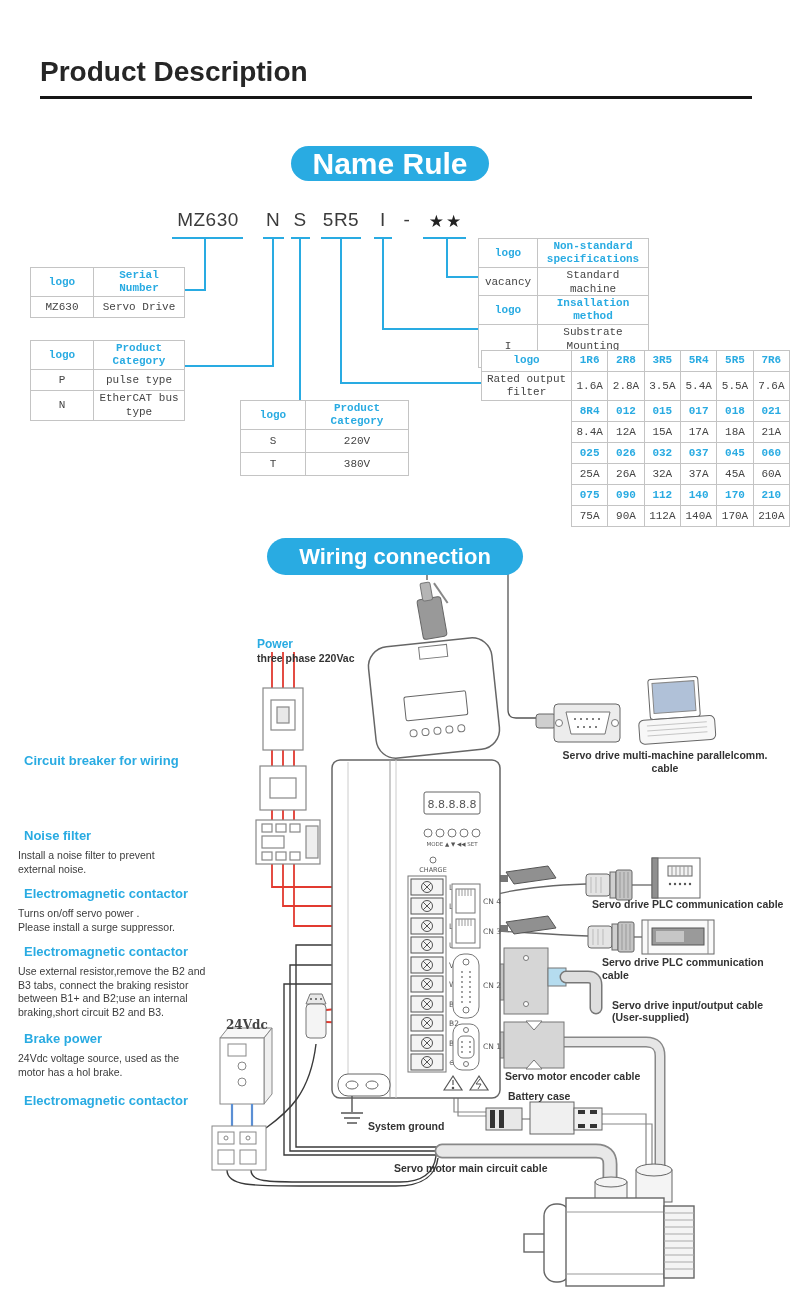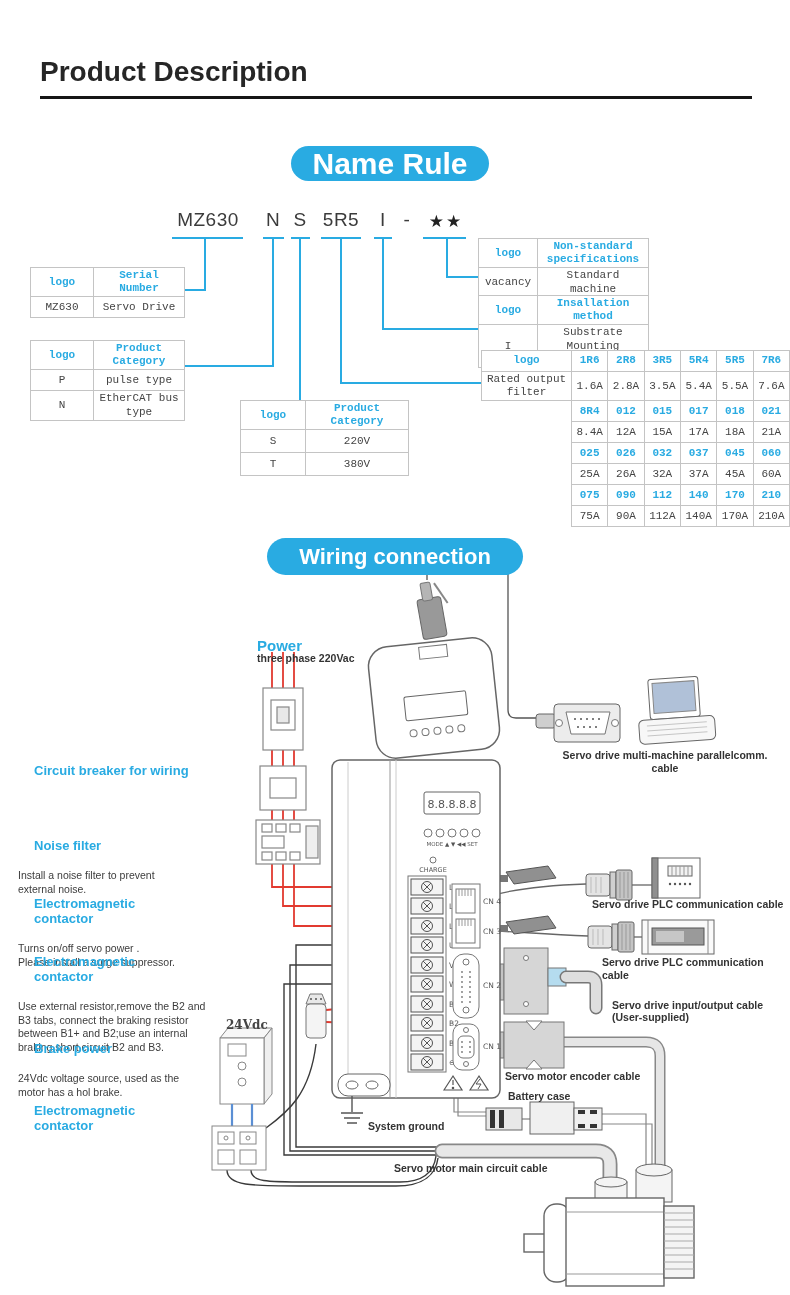--- a/index.html
+++ b/index.html
@@ -16,24 +16,24 @@
   .stars{font-size:17px;letter-spacing:2px;color:#222;}
   table{border-collapse:collapse;background:#fff;font-size:11px;color:#444;
         font-family:Liberation Mono, monospace;}
   td{border:1px solid #c4c4c4;text-align:center;padding:1px 3px;line-height:1.2;height:18px;}
   .hd{color:#29ABE2;font-weight:bold;}
   .nb{border:none;background:transparent;}
   .lh{width:93px;}
   .cb{color:#29ABE2;font-weight:bold;width:30px;}
   .ca{color:#444;width:30px;}
   .anno{width:195px;}
-  .anno h4{margin:16px;font-size:13px;color:#29ABE2;}
+  .anno h4{margin:6px;font-size:13px;color:#29ABE2;}
   .anno p{margin:3px 0 0 0;font-size:10.5px;color:#3c3c3c;line-height:1.3;white-space:pre-line;}
   .lbl{font-size:10.5px;font-weight:bold;color:#333;line-height:1.2;}
-  .lbl-blue{font-size:15px;font-weight:bold;color:#29ABE2;line-height:1.1;}
+  .lbl-blue{font-size:12px;font-weight:bold;color:#29ABE2;line-height:1.1;}
   .serif{font-family:"DejaVu Serif",serif;font-size:12px;font-weight:bold;color:#444;}
   svg text{font-family:"DejaVu Sans",sans-serif;fill:#555;}
 </style>
 </head>
 <body>
 
 <div id="page">
 
   <svg class="abs" style="left:0;top:0;" width="790" height="1295" viewBox="0 0 790 1295">
 

